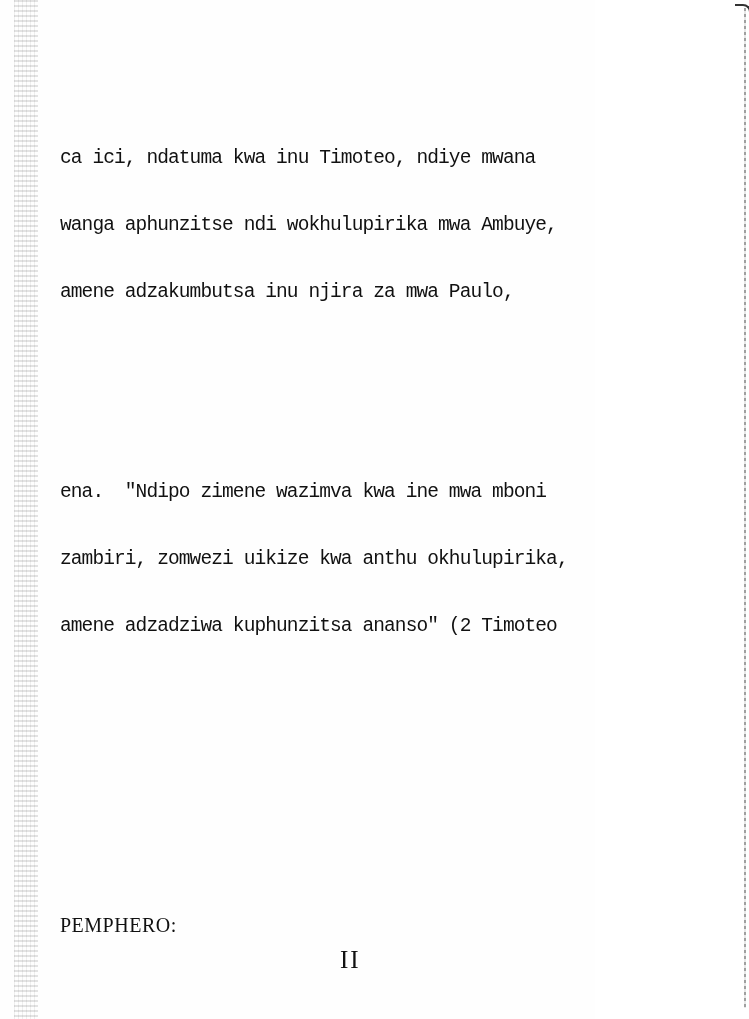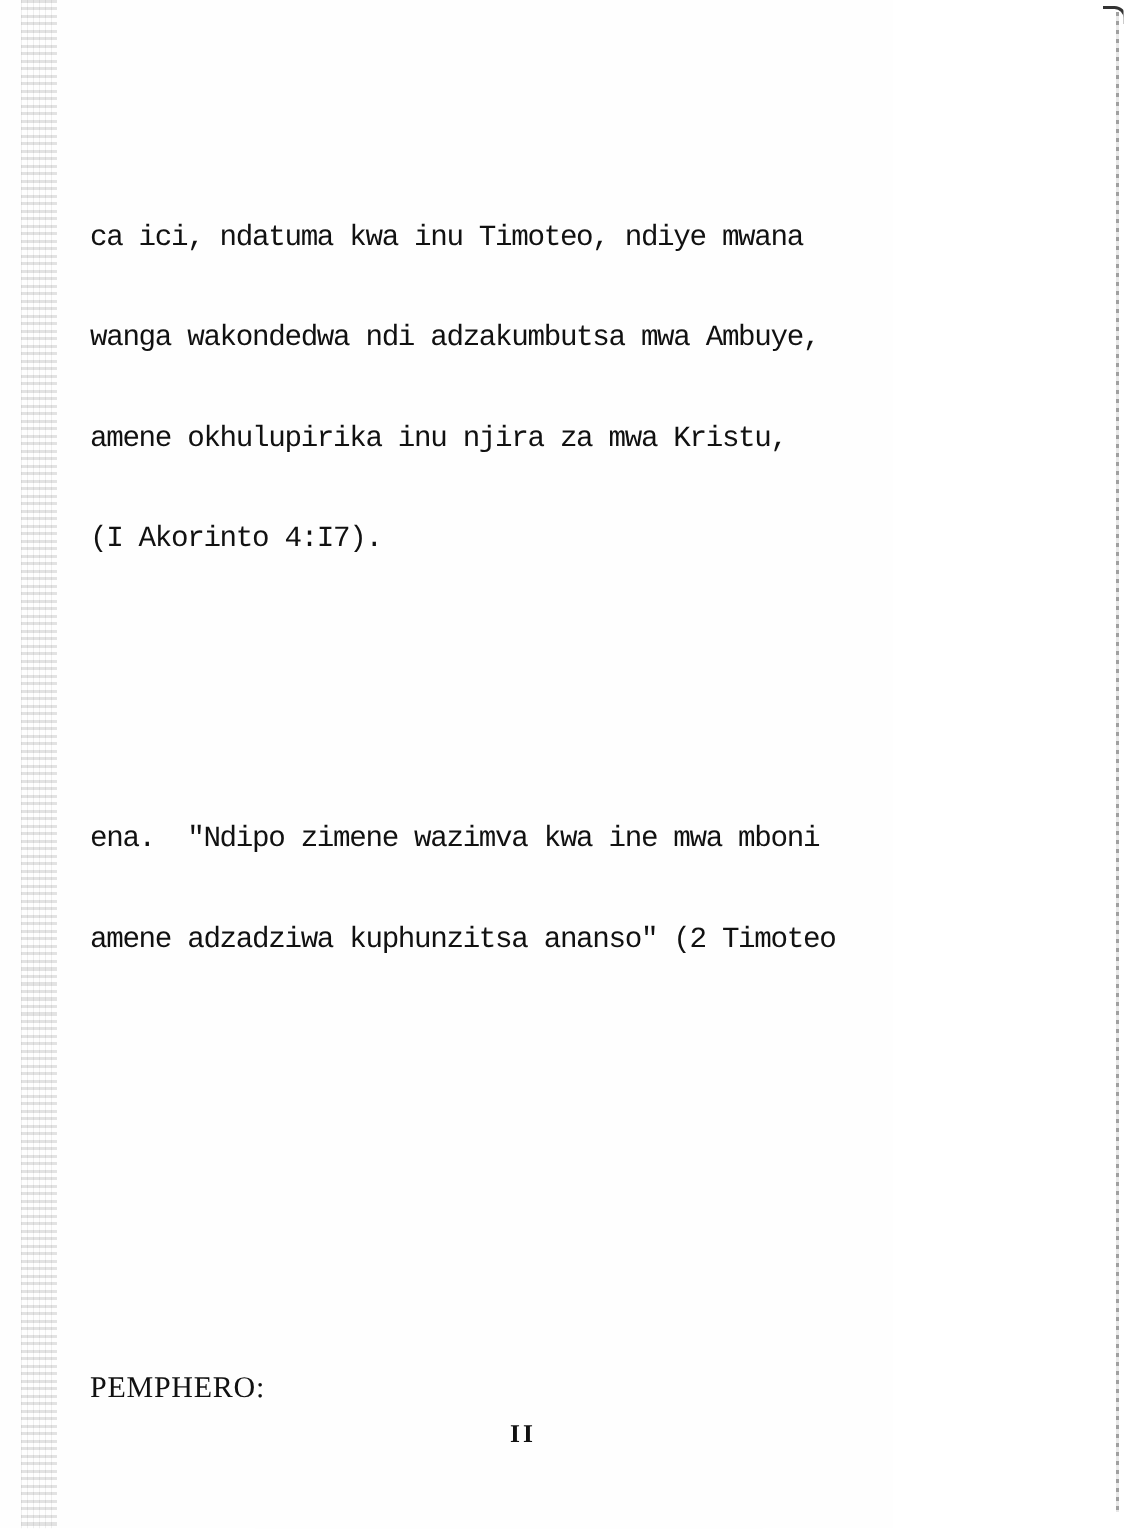--- a/index.html
+++ b/index.html
@@ -37,41 +37,41 @@
     .line { display: block; }
     .indent { padding-left: 63px; }
     .prayer {
       position: absolute; left: 60px; top: 914px;
       font-family: "Liberation Serif", "DejaVu Serif", serif;
       font-size: 20px; letter-spacing: 0.5px;
     }
     .page-number {
       position: absolute; left: 340px; top: 946px;
       font-family: "Liberation Serif", "DejaVu Serif", serif;
-      font-size: 17px; font-weight: bold; letter-spacing: 2px;
+      font-size: 25px; font-weight: normal; letter-spacing: 2px;
     }
   </style>
 </head>
 <body>
 
 <div class="page">
   <div class="left-edge"></div>
   <div class="right-edge"></div>
   <div class="corner-mark"></div>
 
   <div class="text">
     <div class="para">
       <span class="line">ca ici, ndatuma kwa inu Timoteo, ndiye mwana</span>
-      <span class="line">wanga wakondedwa ndi adzakumbutsa mwa Ambuye,</span>
-      <span class="line">amene okhulupirika inu njira za mwa Kristu,</span>
-      <span class="line">(I Akorinto 4:I7).</span>
+      <span class="line">wanga aphunzitse ndi wokhulupirika mwa Ambuye,</span>
+      <span class="line">amene adzakumbutsa inu njira za mwa Paulo,</span>
     </div>
 
     <div class="para">
       <span class="line">ena.  "Ndipo zimene wazimva kwa ine mwa mboni</span>
+      <span class="line">zambiri, zomwezi uikize kwa anthu okhulupirika,</span>
       <span class="line">amene adzadziwa kuphunzitsa ananso" (2 Timoteo</span>
     </div>
 
     
 
     
 
     
 
     

